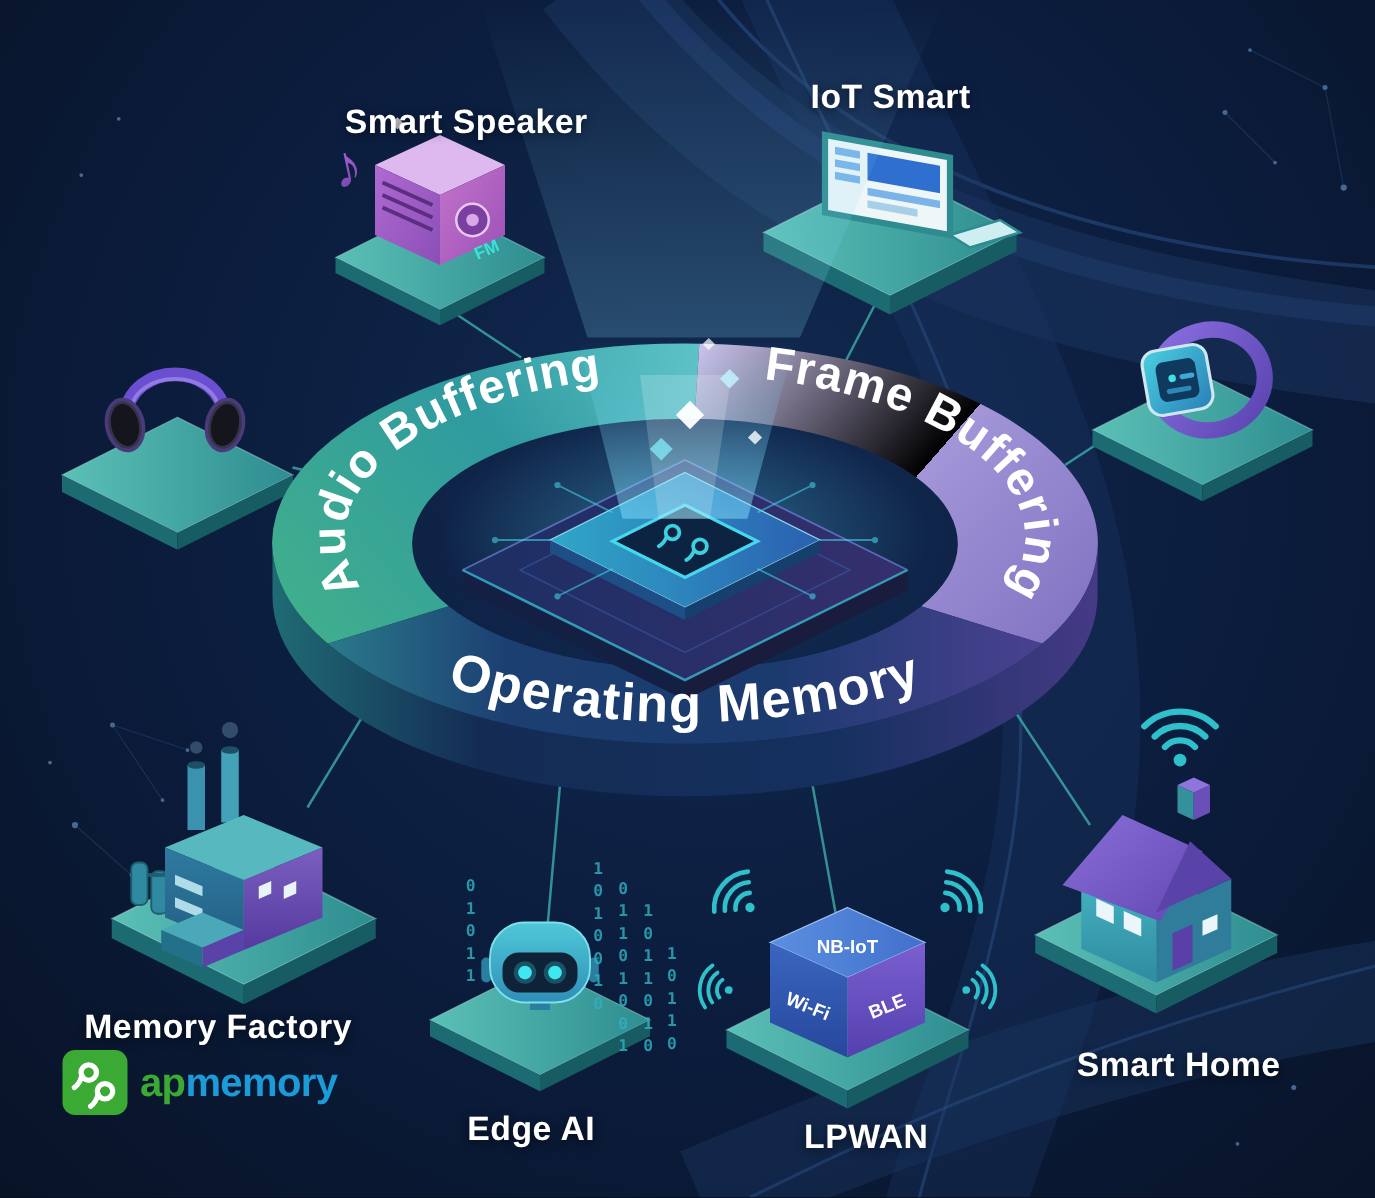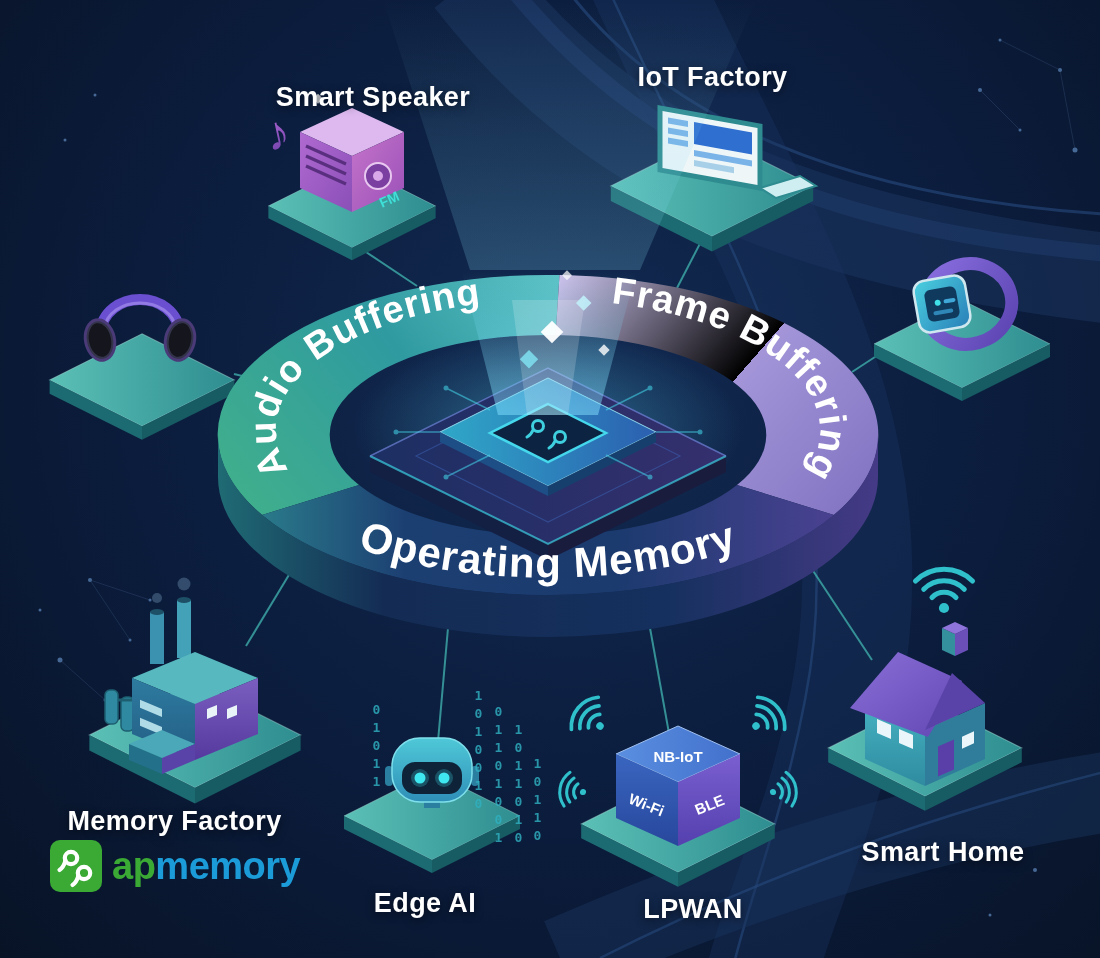--- a/index.html
+++ b/index.html
@@ -19,21 +19,21 @@
     position:absolute; writing-mode:vertical-rl; text-orientation:upright;
     font-family:"DejaVu Sans Mono", monospace; font-weight:700; font-size:13px;
     color:rgba(47,176,192,.82); letter-spacing:3px; line-height:1;
   }
   .logo { position:absolute; left:50px; top:840px; }
   .logo-row { display:flex; align-items:center; gap:10px; }
   .logo-mark {
     width:52px; height:52px; background:#3aaa35; border-radius:10px;
     display:flex; align-items:center; justify-content:center; flex:0 0 auto;
   }
-  .brand { font-weight:700; font-size:38px; letter-spacing:-.5px; line-height:1; }
+  .brand { font-weight:700; font-size:32px; letter-spacing:-.5px; line-height:1; }
   .brand-ap { color:#3aaa35; }
   .brand-memory { color:#1b9cd8; }
   .tagline { margin-top:6px; color:#ffffff; font-weight:700; font-size:17.5px; letter-spacing:.2px; }
   svg text { font-family:"Liberation Sans", sans-serif; }
 </style>
 </head>
 <body>
 
 <div id="stage">
 
@@ -401,21 +401,21 @@
     <text font-size="38" font-weight="700" letter-spacing="1" text-anchor="middle">
       <textPath href="#pFrame" startOffset="50%">Frame Buffering</textPath>
     </text>
     <text font-size="42" font-weight="700" letter-spacing="1" text-anchor="middle">
       <textPath href="#pOperating" startOffset="50%">Operating Memory</textPath>
     </text>
   </g>
 </svg>
 
 <div class="node-label" style="left:258px; top:82px; width:230px;">Smart Speaker</div>
-<div class="node-label" style="left:610px; top:62px; width:205px;">IoT Factory</div>
+<div class="node-label" style="left:610px; top:62px; width:205px;">IoT Smart</div>
 <div class="node-label" style="left:62px; top:806px; width:225px;">Memory Factory</div>
 <div class="node-label" style="left:340px; top:888px; width:170px;">Edge AI</div>
 <div class="node-label" style="left:608px; top:894px; width:170px;">LPWAN</div>
 <div class="node-label" style="left:838px; top:812px; width:210px;margin-top:25px;">Smart Home</div>
 
 <div class="bin" style="left:472px; top:688px;">1010010</div>
 <div class="bin" style="left:492px; top:704px;">01101001</div>
 <div class="bin" style="left:512px; top:722px;">1011010</div>
 <div class="bin" style="left:370px; top:702px;">01011</div>
 <div class="bin" style="left:531px; top:756px;">10110</div>

